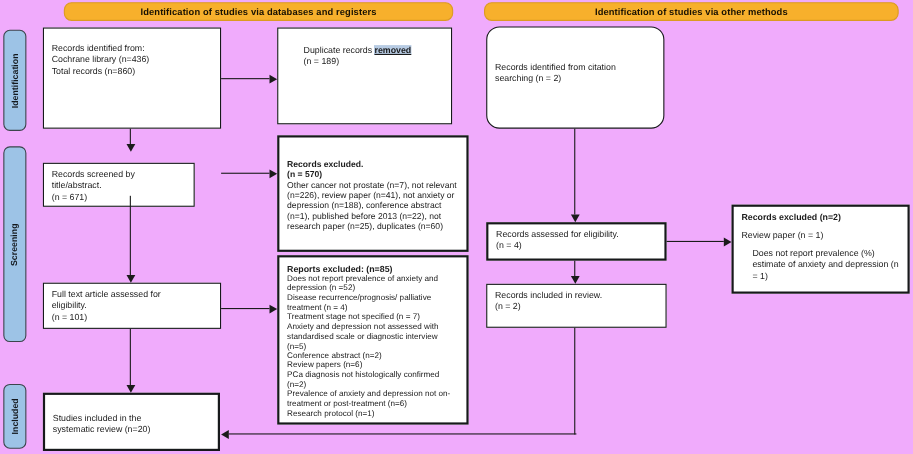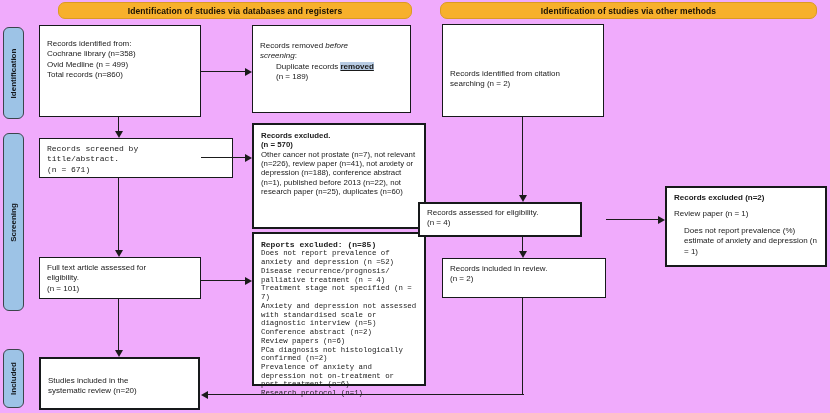--- a/index.html
+++ b/index.html
@@ -28,21 +28,21 @@
   .b-title{font-weight:bold;}
   .hline,.vline{position:absolute;background:var(--line,#1b1b1b);}
   .hline{height:1.4px;}
   .vline{width:1.4px;}
   .ah{position:absolute;width:0;height:0;}
   .ah-r{border-top:4px solid transparent;border-bottom:4px solid transparent;border-left:7px solid var(--line,#1b1b1b);}
   .ah-d{border-left:4px solid transparent;border-right:4px solid transparent;border-top:7px solid var(--line,#1b1b1b);}
   .ah-l{border-top:4px solid transparent;border-bottom:4px solid transparent;border-right:7px solid var(--line,#1b1b1b);}
   .indent{margin-left:16px;}
   .hl{text-decoration:underline;background:var(--highlight_bg,#B7CBE3);font-weight:bold;}
-  .small{font-size:7.4px;line-height:1.18;font-family:Liberation Mono, monospace;}
+  .small{font-size:7.4px;line-height:1.18;}
   .mid{font-size:7.8px;line-height:1.2;}
   .gap-top{margin-top:6px;}
 </style>
 </head>
 <body>
 
 <div class="canvas">
 
   <div class="banner" style="left:58px;width:354px;">
     <span>Identification of studies via databases and registers</span>
@@ -56,42 +56,38 @@
   </div>
   <div class="tab" style="top:133px;height:178px;">
     <span>Screening</span>
   </div>
   <div class="tab" style="top:349px;height:59px;">
     <span>Included</span>
   </div>
 
   <div class="box" style="left:39px;top:25px;width:162px;height:92px;padding-top:13px;">
     <div>Records identified from:</div>
-    <div>Cochrane library (n=358)</div>
-    <div>Ovid Medline (n = 499)</div>
+    <div>Cochrane library (n=436)</div>
     <div>Total records (n=860)</div>
   </div>
 
   <div class="box" style="left:252px;top:25px;width:159px;height:88px;padding-top:15px;">
-    <div style="width:126px;">
-      <span>Records removed </span><i>before screening</i><span>:</span>
-    </div>
     <div class="indent">
       <span>Duplicate records </span><span class="hl">removed</span>
     </div>
     <div class="indent">(n = 189)</div>
   </div>
 
-  <div class="box" style="left:39px;top:138px;width:194px;height:40px;font-family:Liberation Mono, monospace;">
+  <div class="box" style="left:39px;top:148px;width:138px;height:40px;">
     <div>Records screened by</div>
     <div>title/abstract.</div>
     <div>(n = 671)</div>
   </div>
 
-  <div class="box thick mid" style="left:252px;top:123px;width:174px;height:106px;padding-top:6px;">
+  <div class="box thick mid" style="left:252px;top:123px;width:174px;height:106px;padding-top:20px;">
     <div class="b-title">Records excluded.</div>
     <div class="b-title">(n = 570)</div>
     <div>Other cancer not prostate (n=7), not relevant (n=226), review paper (n=41), not anxiety or depression (n=188), conference abstract (n=1), published before 2013 (n=22), not research paper (n=25), duplicates (n=60)</div>
   </div>
 
   <div class="box" style="left:39px;top:257px;width:162px;height:42px;">
     <div>Full text article assessed for</div>
     <div>eligibility.</div>
     <div>(n = 101)</div>
   </div>
@@ -107,26 +103,26 @@
     <div>PCa diagnosis not histologically confirmed (n=2)</div>
     <div>Prevalence of anxiety and depression not on-treatment or post-treatment (n=6)</div>
     <div>Research protocol (n=1)</div>
   </div>
 
   <div class="box semithick" style="left:39px;top:357px;width:161px;height:53px;padding-top:17px;">
     <div>Studies included in the</div>
     <div>systematic review (n=20)</div>
   </div>
 
-  <div class="box" style="left:442px;top:24px;width:162px;height:93px;padding-top:44px;">
+  <div class="box" style="left:442px;top:24px;width:162px;height:93px;padding-top:32px;border-radius:12px;">
     <div>Records identified from citation</div>
     <div>searching (n = 2)</div>
   </div>
 
-  <div class="box thick" style="left:418px;top:202px;width:164px;height:35px;padding-top:4px;">
+  <div class="box thick" style="left:442px;top:202px;width:164px;height:35px;padding-top:4px;">
     <div>Records assessed for eligibility.</div>
     <div>(n = 4)</div>
   </div>
 
   <div class="box" style="left:442px;top:258px;width:164px;height:40px;">
     <div>Records included in review.</div>
     <div>(n = 2)</div>
   </div>
 
   <div class="box thick" style="left:665px;top:186px;width:162px;height:81px;">

